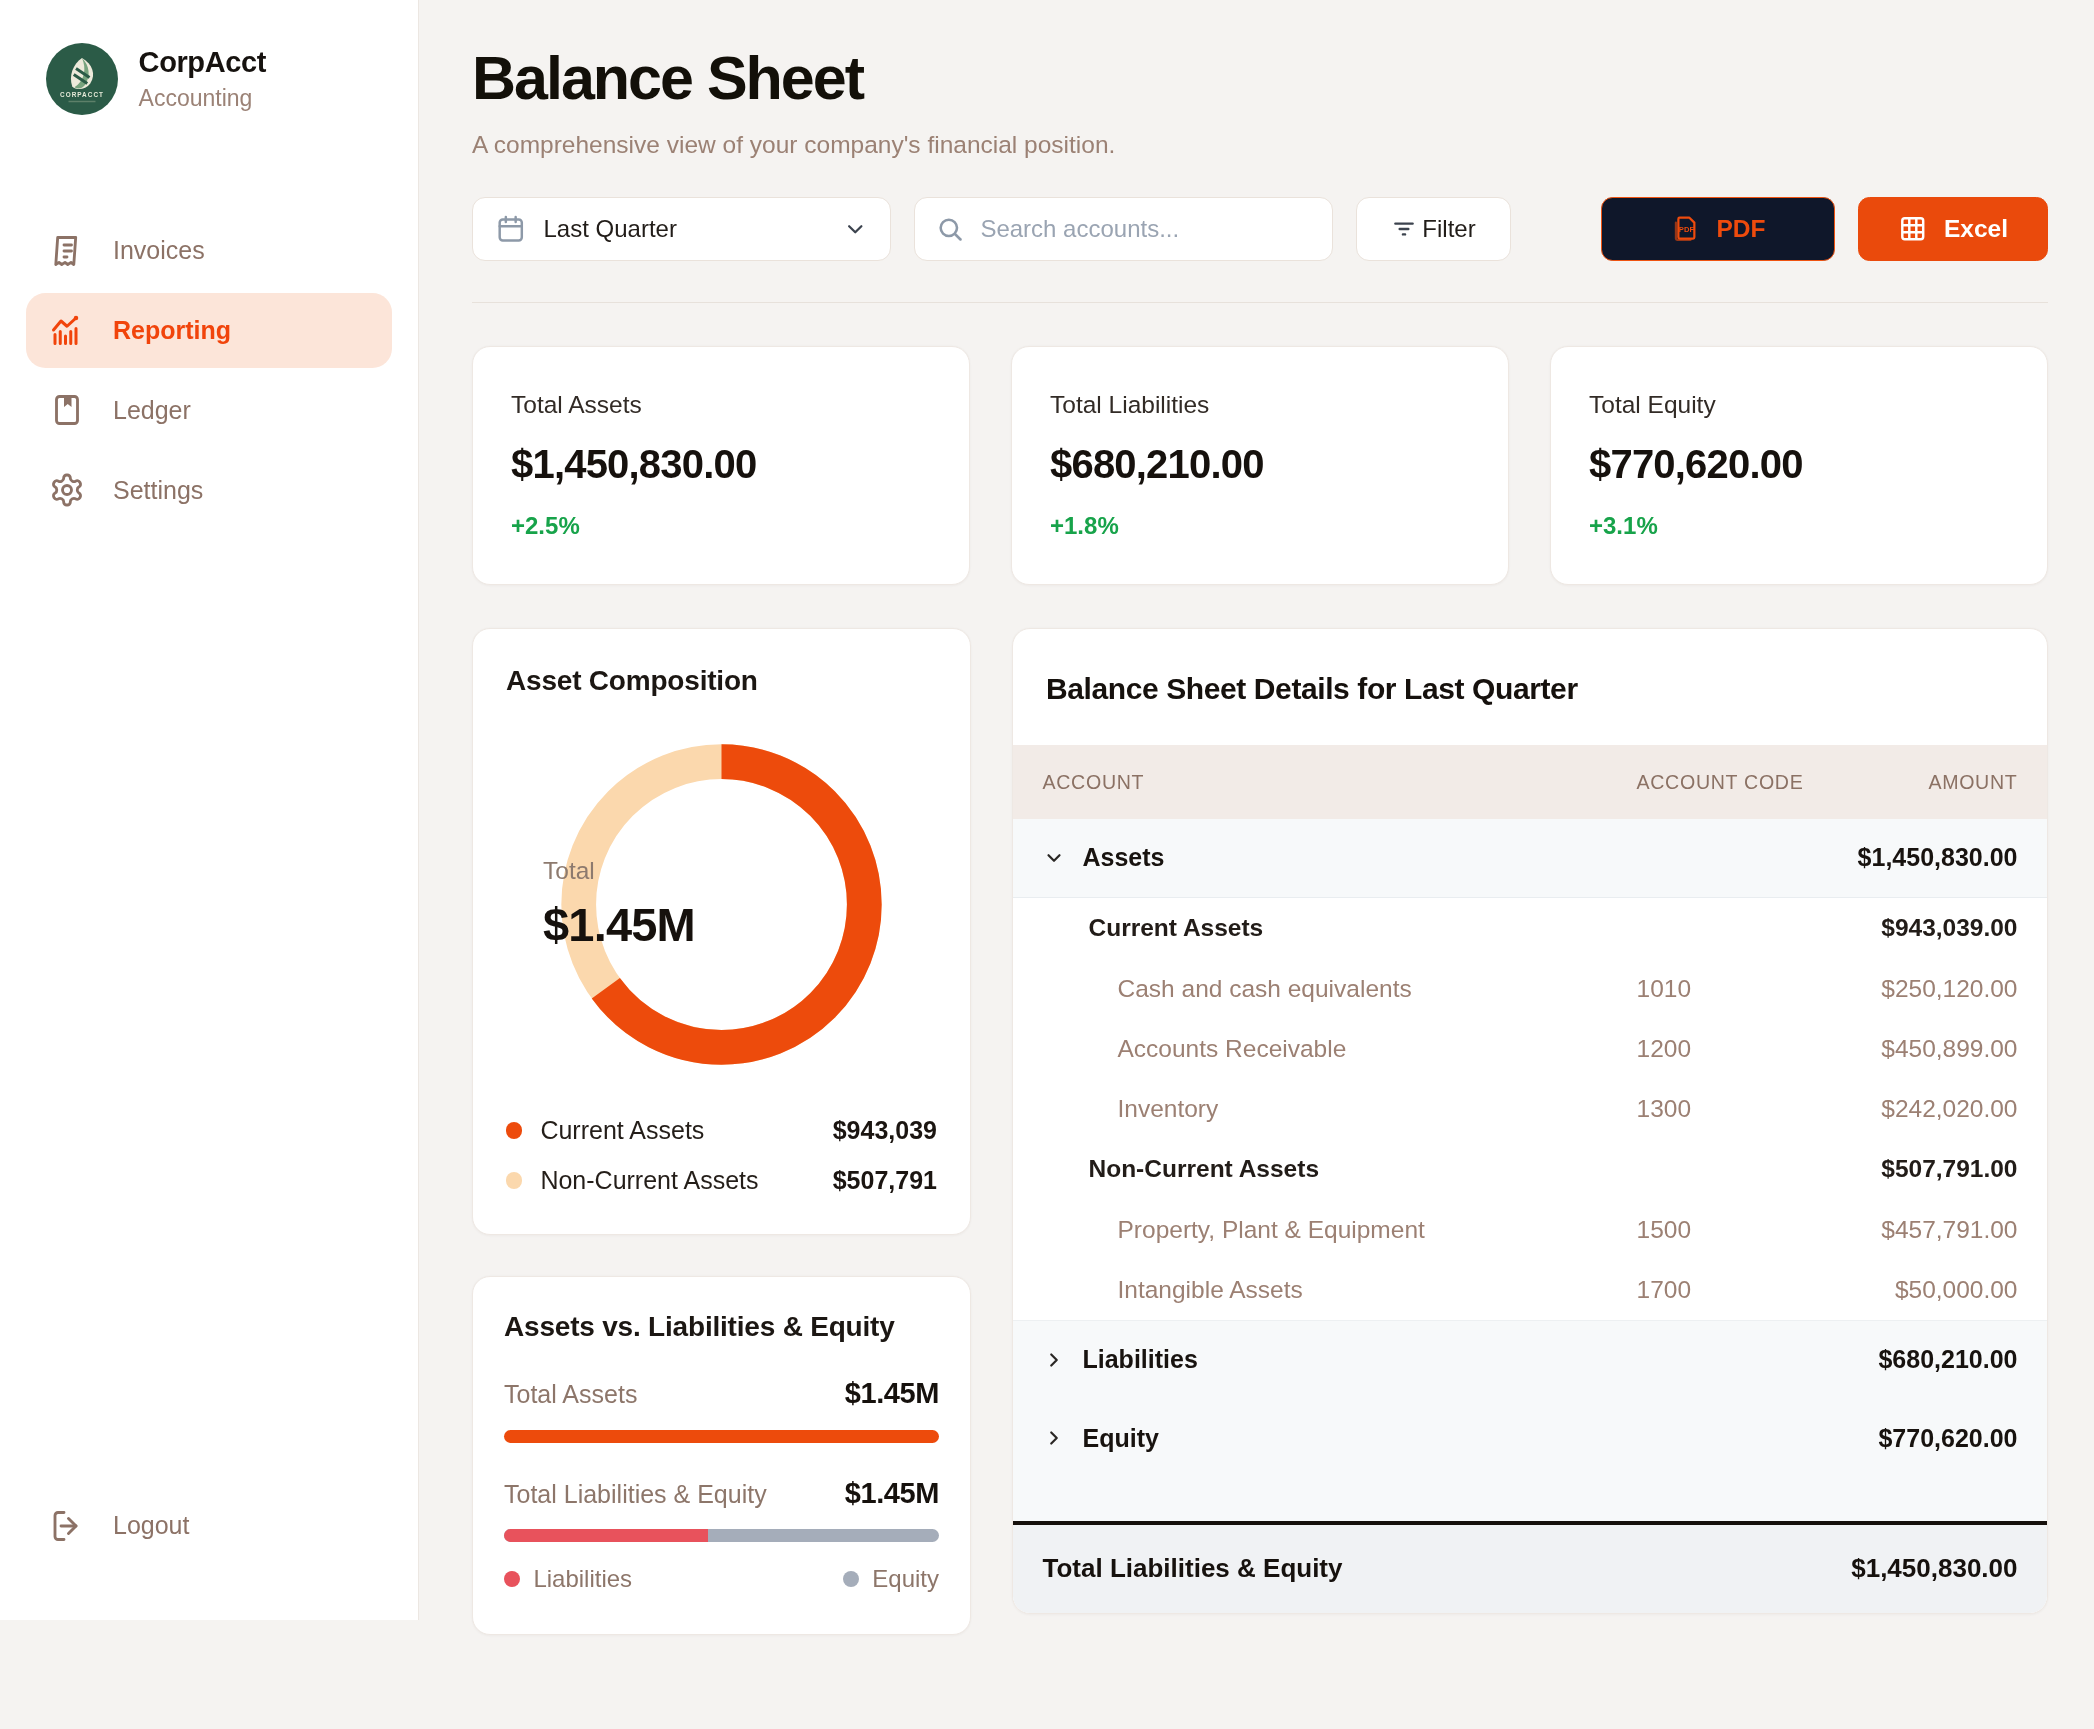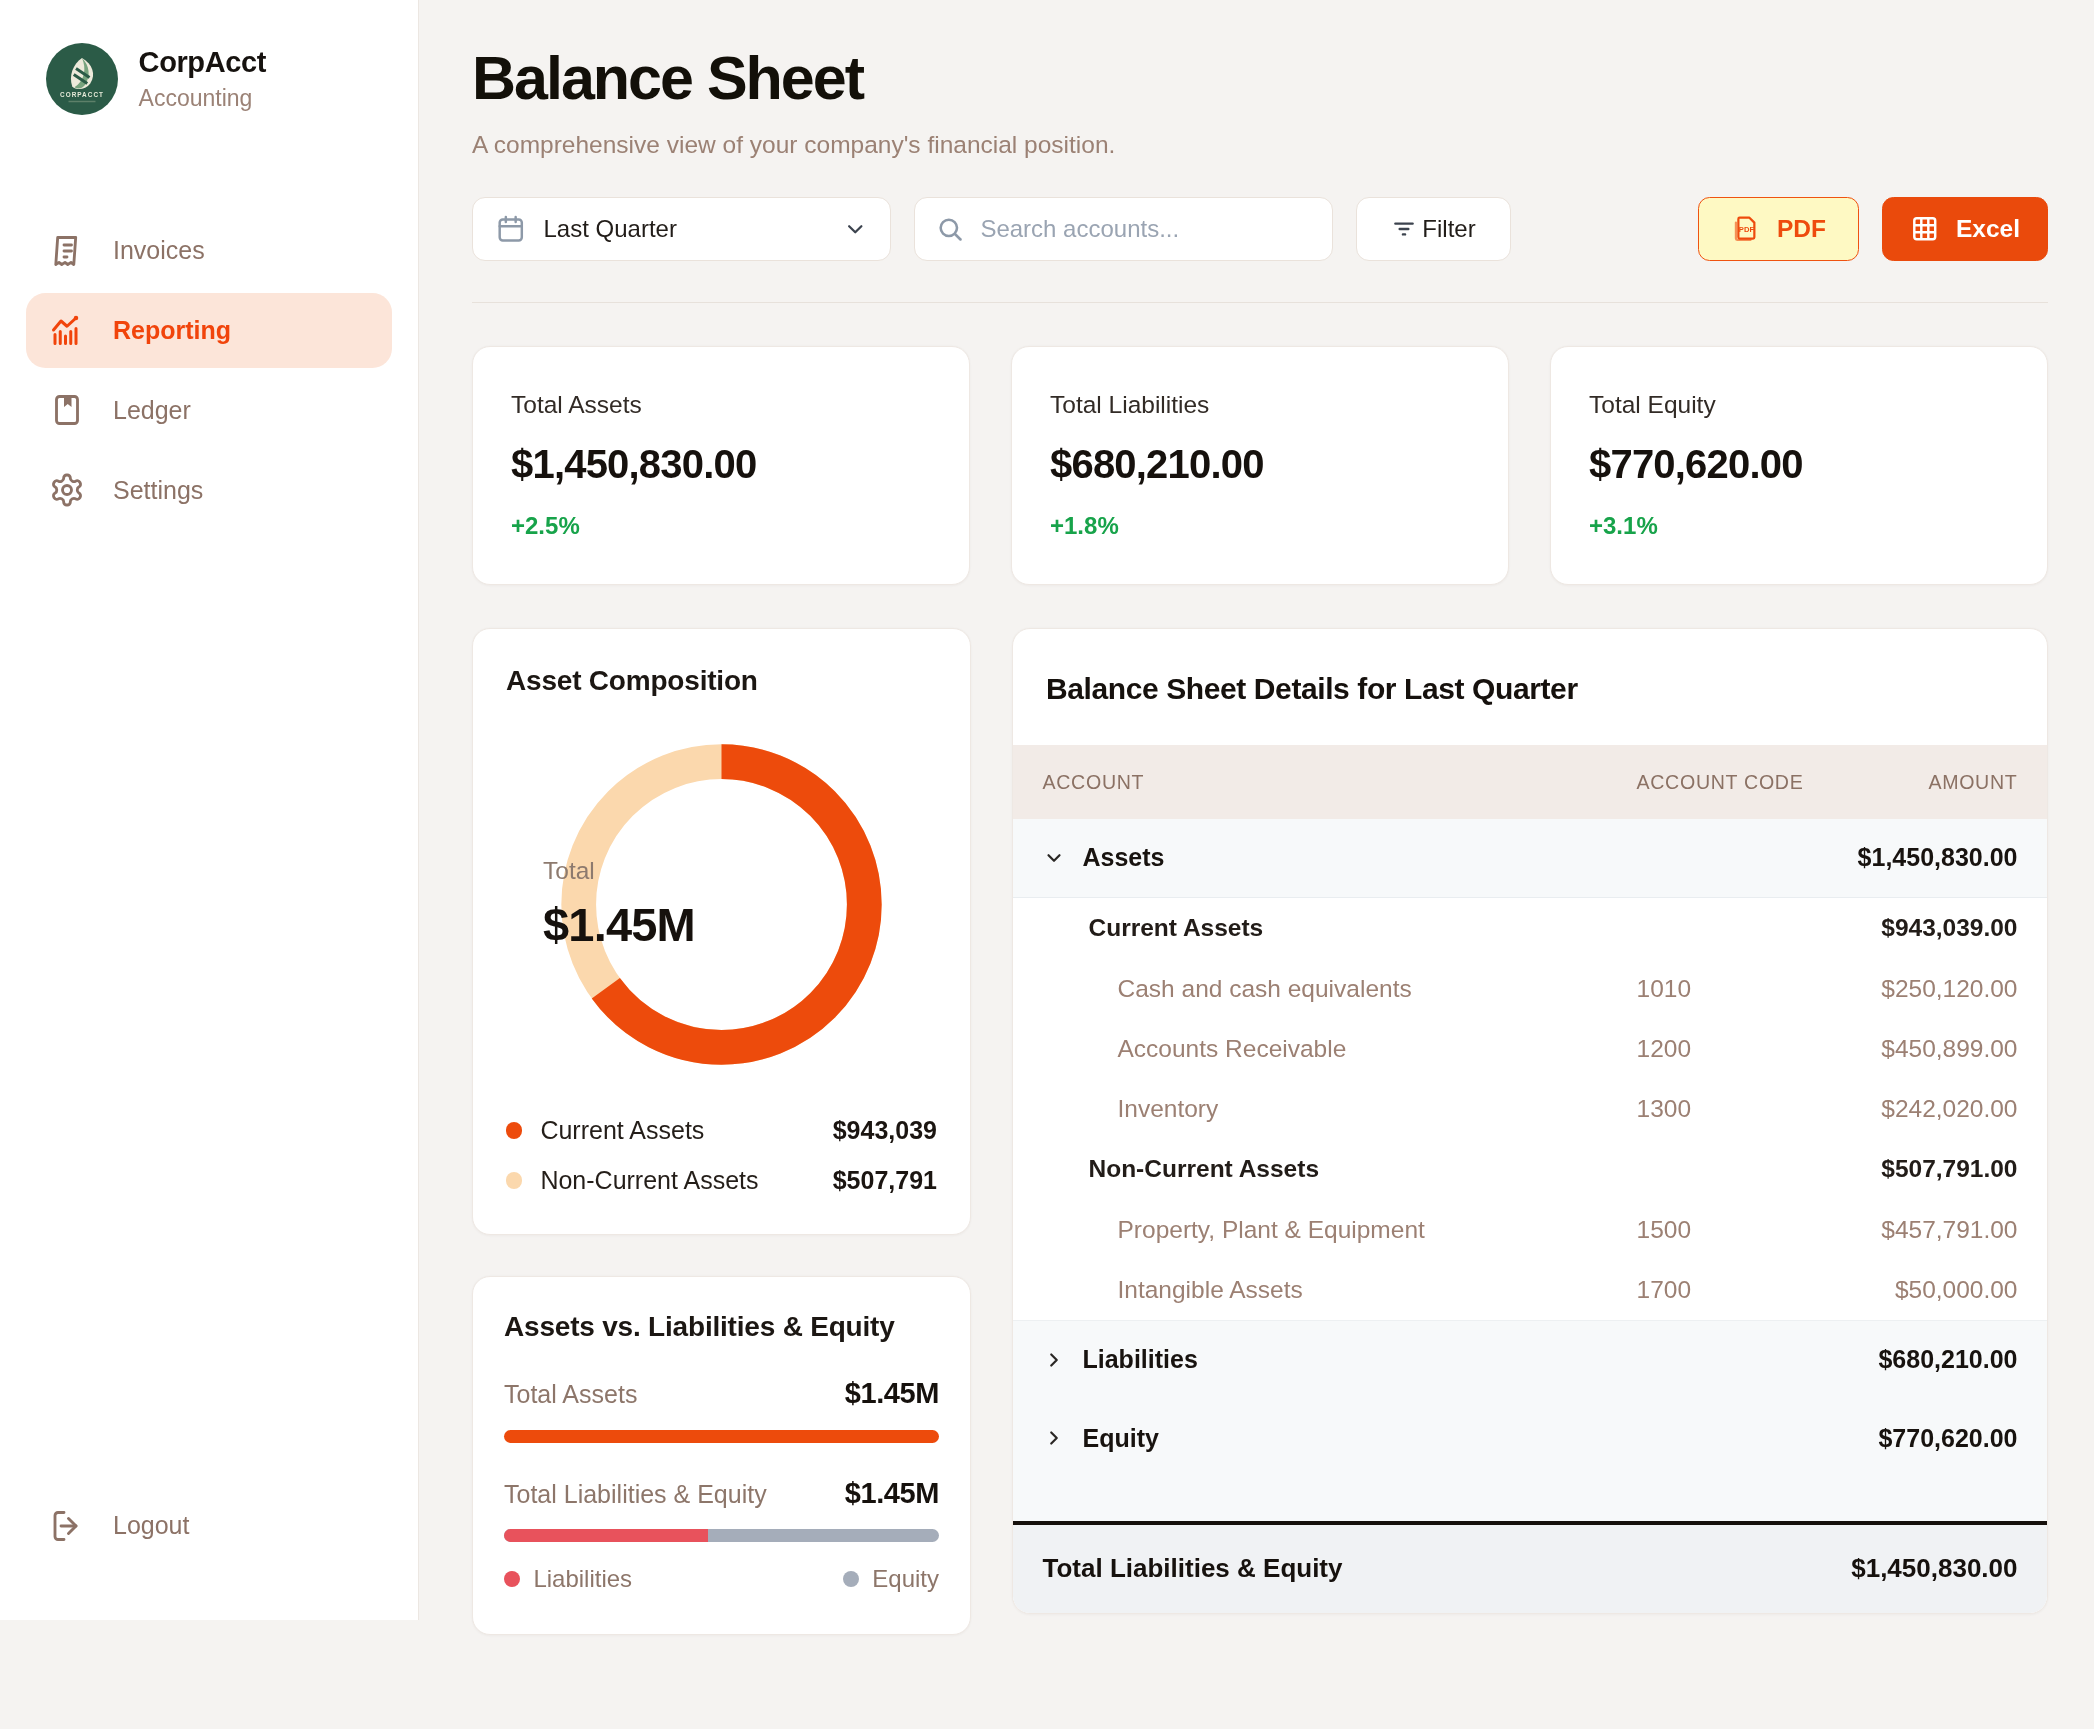--- a/index.html
+++ b/index.html
@@ -45,22 +45,22 @@
     background:transparent;
   }
   .search input::placeholder { color:#9aa4b2; }
   .filter { width:155px; padding:0 24.5px; gap:5px; cursor:pointer; justify-content:center; font-weight:500; }
   .spacer-flex { flex:1; }
   .btn {
     height:64px; border-radius:11.5px; display:flex; align-items:center; justify-content:center;
     gap:16.4px; font-size:24.5px; font-weight:700; cursor:pointer;
   }
   .btn svg { flex:none; }
-  .btn-pdf { width:161px; background:#fef9c3; border:1.6px solid #ef5210; color:#ee4b0d; }
-  .btn-excel { width:166px; background:#ea4a0c; border:1.6px solid #ea4a0c; color:#fff; }
+  .btn-pdf { width:234px; background:#0f172a; border:1.6px solid #ef5210; color:#ee4b0d; }
+  .btn-excel { width:190px; background:#ea4a0c; border:1.6px solid #ea4a0c; color:#fff; }
   .divider { margin-top:41px; border-top:1.6px solid #e7e1db; }
   
   .stats { margin-top:43px; display:grid; grid-template-columns:1fr 1fr 1fr; gap:41px; }
   .card {
     background:#fff; border:1.6px solid #eee8e3; border-radius:18px;
     box-shadow:0 0.8px 2.5px rgba(40,25,15,.04);
   }
   .stat-card { padding:44px 38px; }
   .stat-label { font-size:24.5px; color:#322b26; font-weight:500; }
   .stat-value { margin-top:23px; font-size:40px; font-weight:800; letter-spacing:-0.8px; color:#16110d; }

